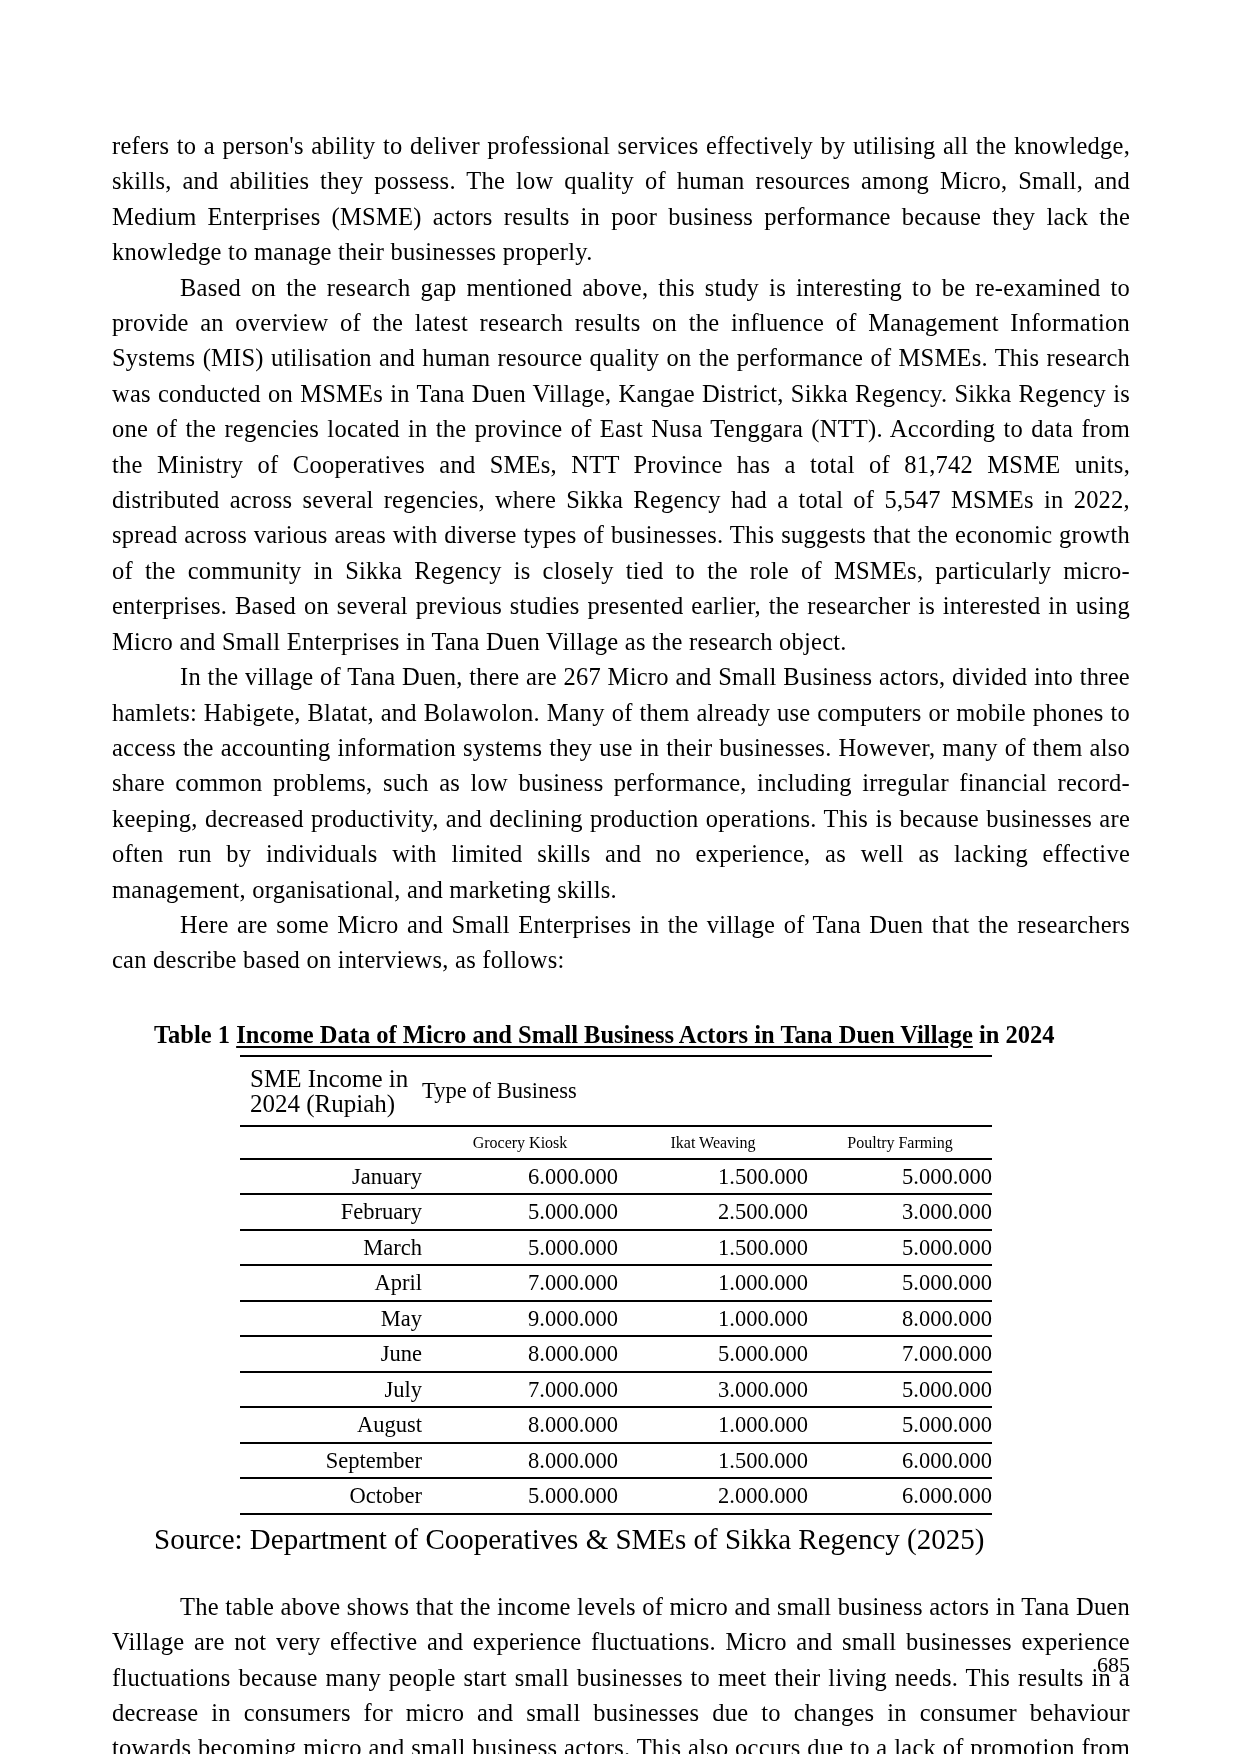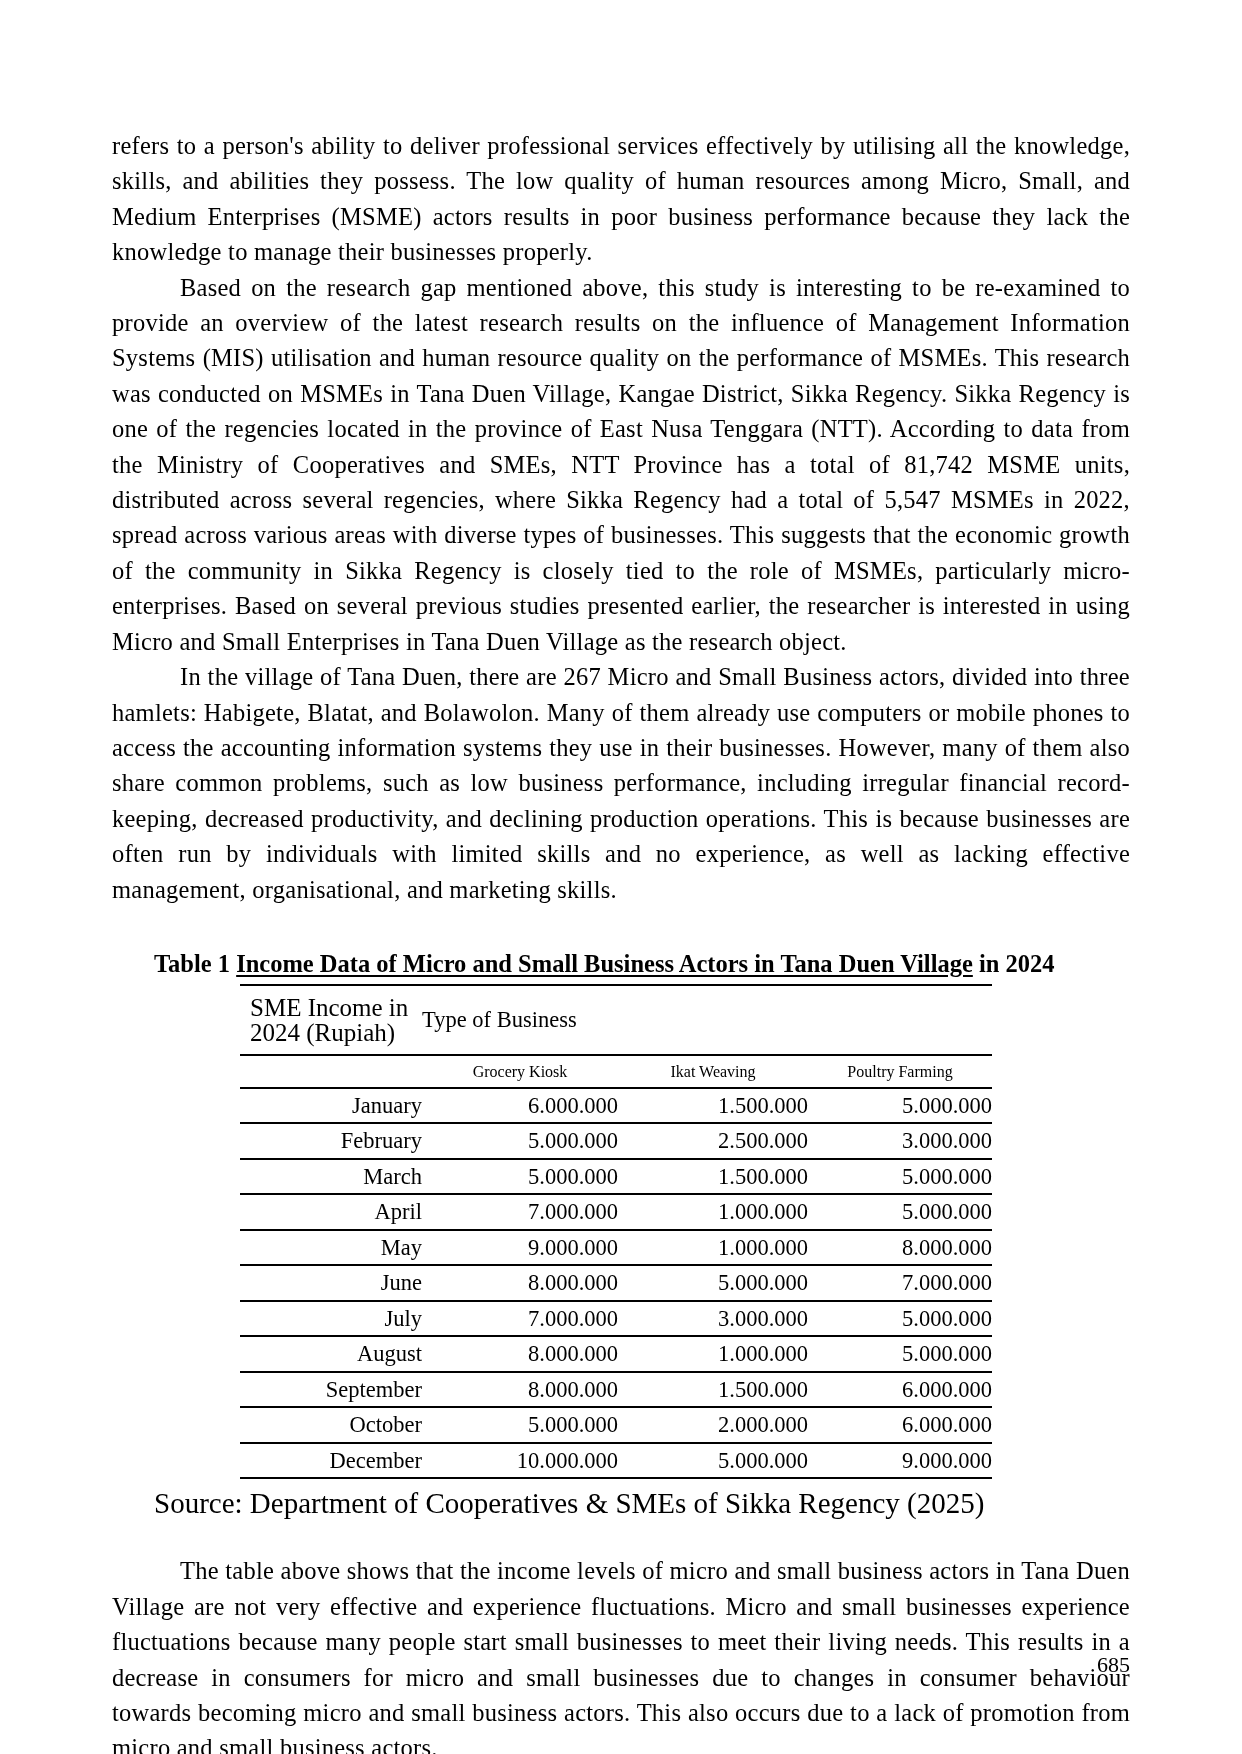--- a/index.html
+++ b/index.html
@@ -120,20 +120,21 @@
   }
 </style>
 </head>
 <body>
 
 <div class="page">
 
   <p class="body-text">refers to a person's ability to deliver professional services effectively by utilising all the knowledge, skills, and abilities they possess. The low quality of human resources among Micro, Small, and Medium Enterprises (MSME) actors results in poor business performance because they lack the knowledge to manage their businesses properly.</p>
   <p class="body-text indent">Based on the research gap mentioned above, this study is interesting to be re-examined to provide an overview of the latest research results on the influence of Management Information Systems (MIS) utilisation and human resource quality on the performance of MSMEs. This research was conducted on MSMEs in Tana Duen Village, Kangae District, Sikka Regency. Sikka Regency is one of the regencies located in the province of East Nusa Tenggara (NTT). According to data from the Ministry of Cooperatives and SMEs, NTT Province has a total of 81,742 MSME units, distributed across several regencies, where Sikka Regency had a total of 5,547 MSMEs in 2022, spread across various areas with diverse types of businesses. This suggests that the economic growth of the community in Sikka Regency is closely tied to the role of MSMEs, particularly micro-enterprises. Based on several previous studies presented earlier, the researcher is interested in using Micro and Small Enterprises in Tana Duen Village as the research object.</p>
   <p class="body-text indent">In the village of Tana Duen, there are 267 Micro and Small Business actors, divided into three hamlets: Habigete, Blatat, and Bolawolon. Many of them already use computers or mobile phones to access the accounting information systems they use in their businesses. However, many of them also share common problems, such as low business performance, including irregular financial record-keeping, decreased productivity, and declining production operations. This is because businesses are often run by individuals with limited skills and no experience, as well as lacking effective management, organisational, and marketing skills.</p>
+  <p class="body-text indent">Here are some Micro and Small Enterprises in the village of Tana Duen that the researchers can describe based on interviews, as follows:</p>
 
   <div class="table-block">
 
     <div class="table-caption"><span>Table 1 </span><span class="cap-underline">Income Data of Micro and Small Business Actors in Tana Duen Village</span><span> in 2024</span></div>
 
     <table class="income-table">
       <colgroup>
         <col class="col-month">
         <col class="col-kiosk">
         <col class="col-ikat">
@@ -205,26 +206,20 @@
           <td class="cell-num">8.000.000</td>
           <td class="cell-num">1.500.000</td>
           <td class="cell-num">6.000.000</td>
         </tr>
         <tr>
           <td class="cell-month">October</td>
           <td class="cell-num">5.000.000</td>
           <td class="cell-num">2.000.000</td>
           <td class="cell-num">6.000.000</td>
         </tr>
-        <tr>
-          <td class="cell-month">December</td>
-          <td class="cell-num">10.000.000</td>
-          <td class="cell-num">5.000.000</td>
-          <td class="cell-num">9.000.000</td>
-        </tr>
       </tbody>
     </table>
 
     <div class="source-line">Source: Department of Cooperatives &amp; SMEs of Sikka Regency (2025)</div>
   </div>
 
   <div class="after-table-gap"></div>
 
   <p class="body-text indent">The table above shows that the income levels of micro and small business actors in Tana Duen Village are not very effective and experience fluctuations. Micro and small businesses experience fluctuations because many people start small businesses to meet their living needs. This results in a decrease in consumers for micro and small businesses due to changes in consumer behaviour towards becoming micro and small business actors. This also occurs due to a lack of promotion from micro and small business actors.</p>
 

